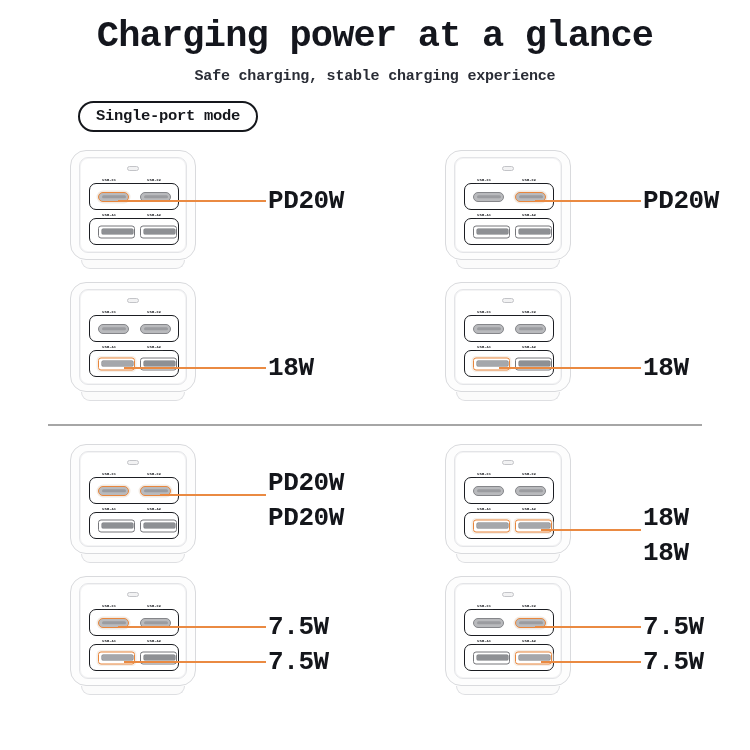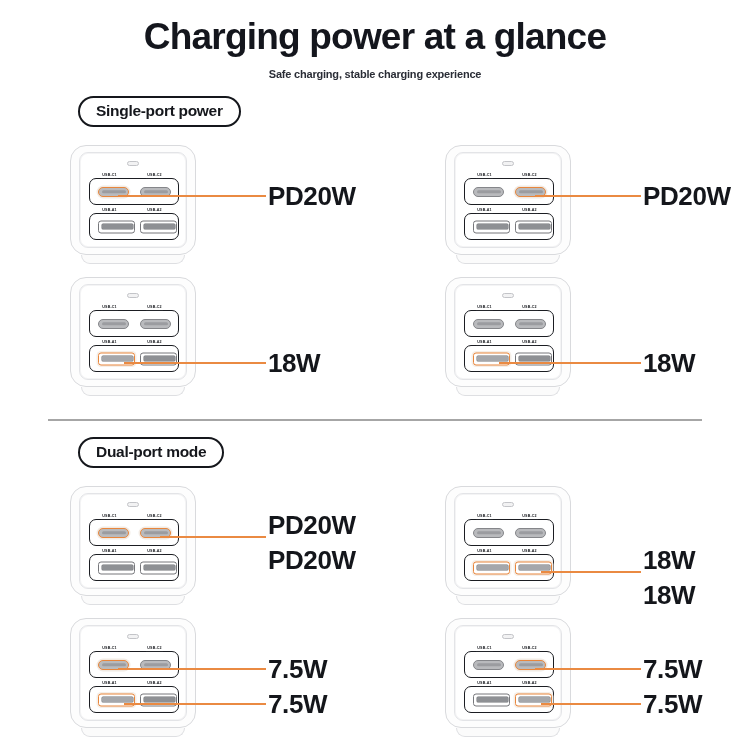--- a/index.html
+++ b/index.html
@@ -2,30 +2,30 @@
 <html><head>
 <meta charset="utf-8">
 <style>
   * { box-sizing: border-box; margin: 0; padding: 0; }
   html, body {
     width: 750px; height: 750px;
     background: #ffffff;
     font-family: "Liberation Sans", sans-serif;
     overflow: hidden;
   }
-  .page { position: relative; width: 750px; height: 750px; background:#fff; }
+  .page { position: relative; width: 750px; height: 750px; background:#fff;font-family:Liberation Mono, monospace; }
 
   
   .header { text-align: center; padding-top: 16px; }
   .title {
     font-size: 37px; font-weight: 700; color: #14161d;
     letter-spacing: -0.8px; line-height: 1.12;
   }
   .subtitle {
-    font-size: 11px; font-weight: 600; color: #2a2d36;
+    font-size: 15px; font-weight: 600; color: #2a2d36;
     margin-top: 11px; letter-spacing: -0.2px;
   }
 
   
   .section { position: relative; }
   .pill-wrap { padding-left: 78px; margin-top: 16px; }
   .pill {
     display: inline-block;
     border: 2px solid #15171c;
     border-radius: 40px;
@@ -196,21 +196,21 @@
 
 <div class="page">
 
   <div class="header">
     <div class="title">Charging power at a glance</div>
     <div class="subtitle">Safe charging, stable charging experience</div>
   </div>
 
   <div id="sections-root">
       <div class="section">
-        <div class="pill-wrap"><span class="pill">Single-port power</span></div>
+        <div class="pill-wrap"><span class="pill">Single-port mode</span></div>
         <div class="grid">
           <div class="cell">
             <div class="charger">
               <div class="shell"></div>
               <div class="shell-foot"></div>
               <div class="face">
                 <div class="led"></div>
                 <div class="group g-c">
                   <div class="plabel l1">USB-C1</div>
                   <div class="plabel l2">USB-C2</div>
@@ -342,21 +342,20 @@
               <div class="watt">18W</div>
             </div>
             <div class="leaders">
               <div class="leader" style="left: 124px; width: 142px; top: 88.5px;"></div>
             </div>
           </div>
         </div>
       </div>
       <div class="section">
         <div class="divider"></div>
-        <div class="pill-wrap"><span class="pill">Dual-port mode</span></div>
         <div class="grid">
           <div class="cell">
             <div class="charger">
               <div class="shell"></div>
               <div class="shell-foot"></div>
               <div class="face">
                 <div class="led"></div>
                 <div class="group g-c">
                   <div class="plabel l1">USB-C1</div>
                   <div class="plabel l2">USB-C2</div>

